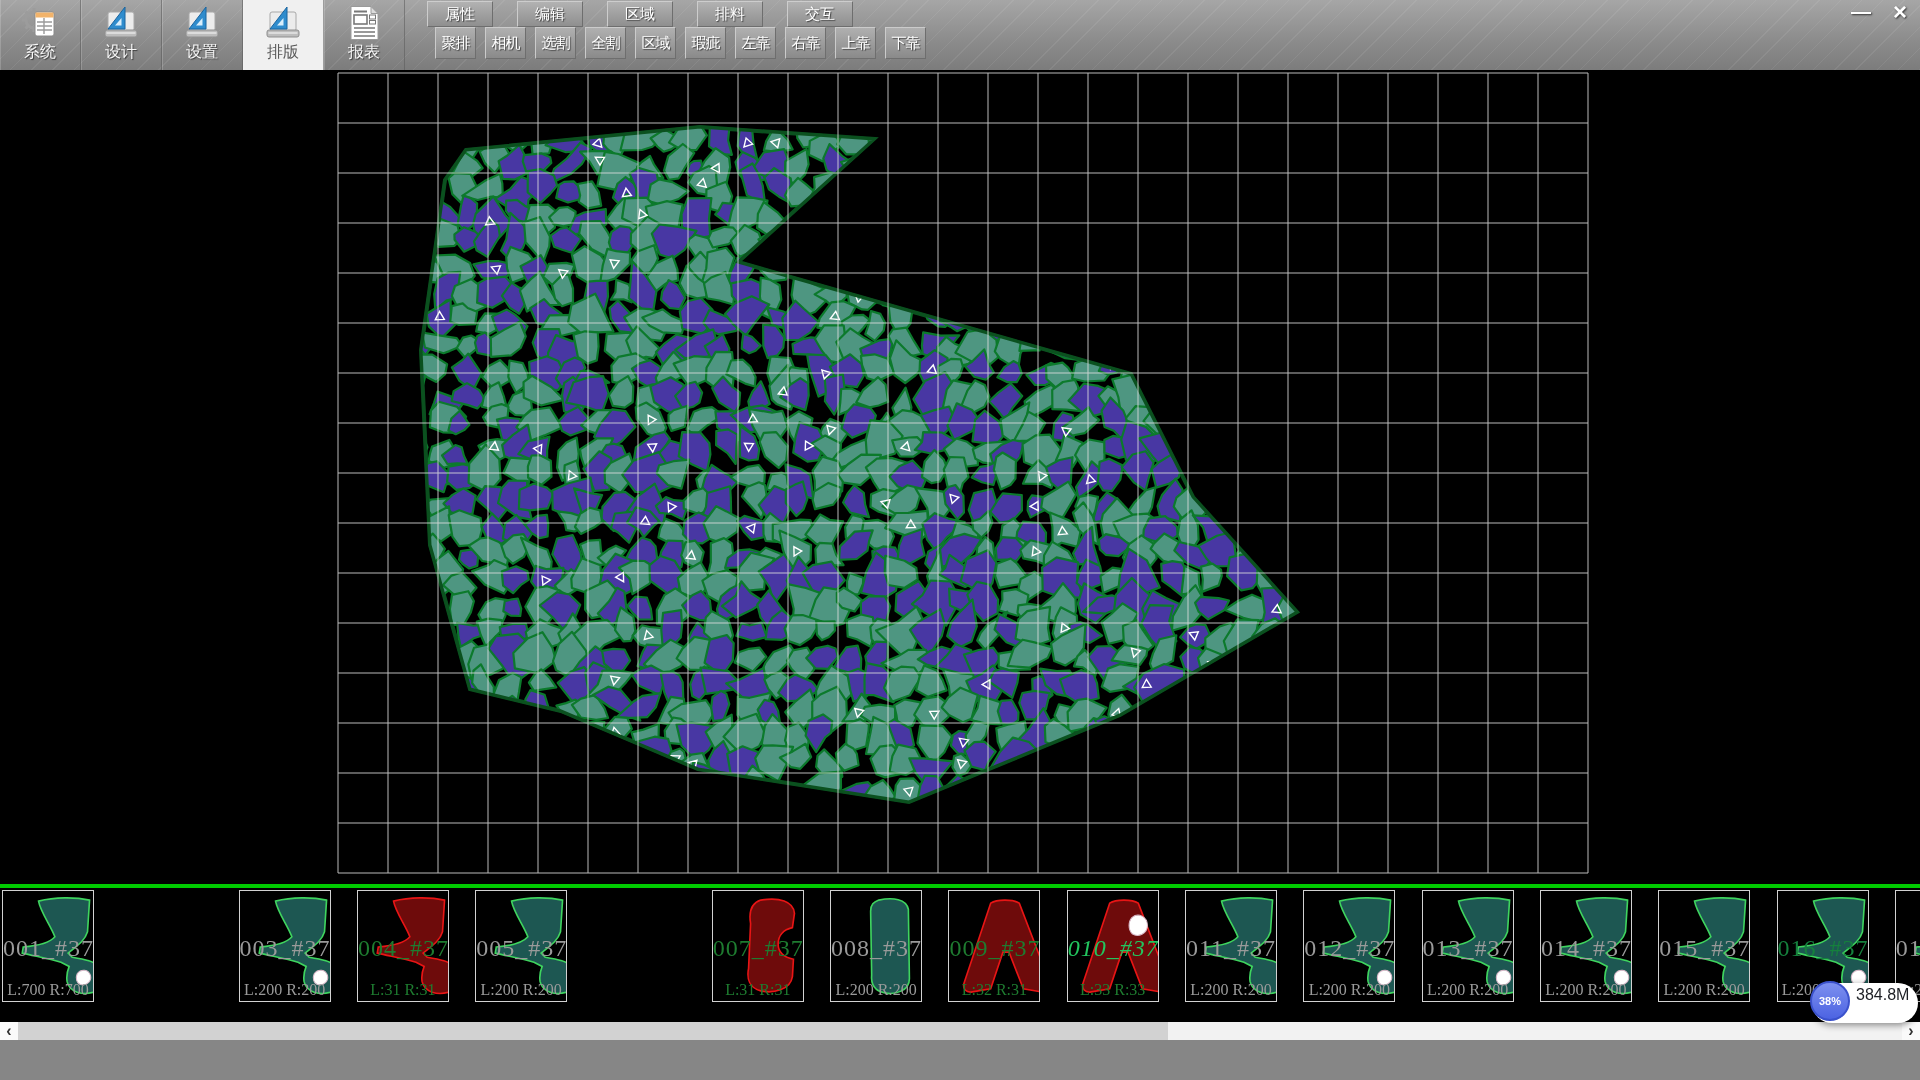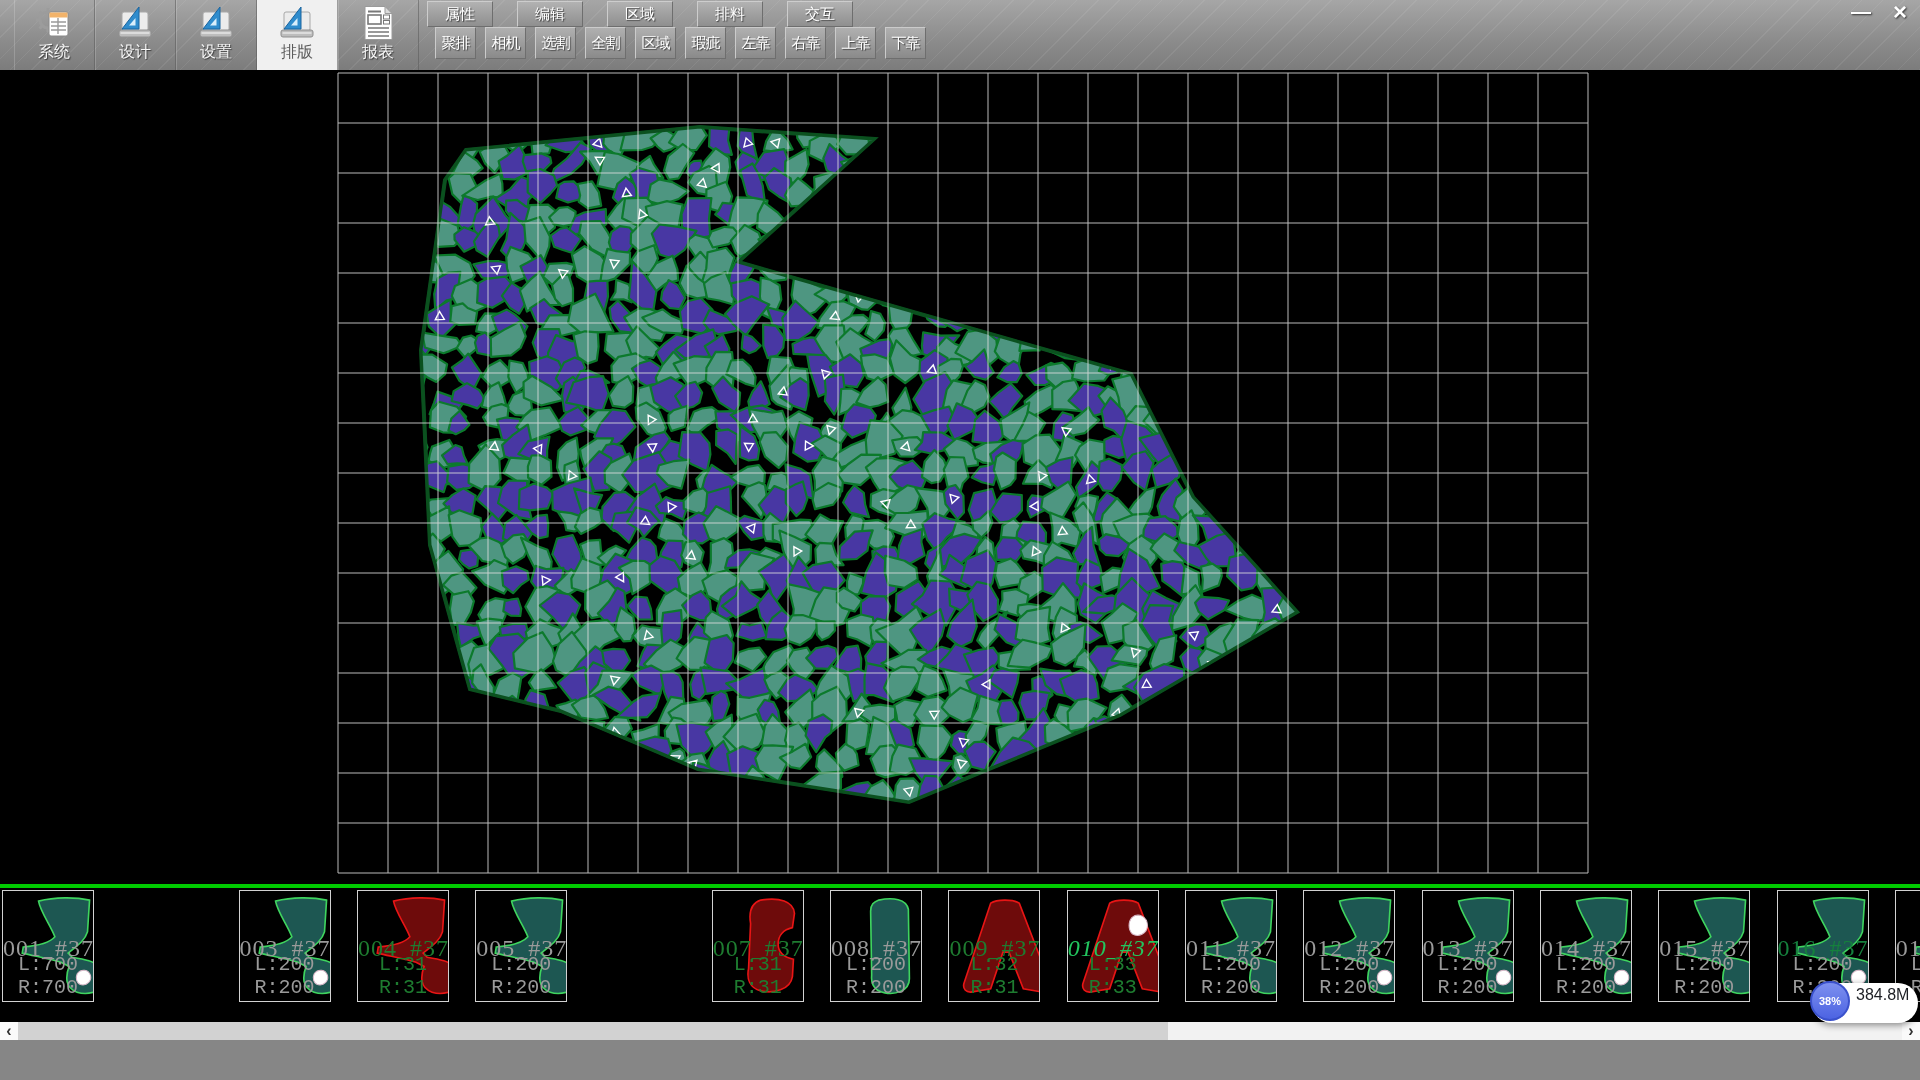--- a/index.html
+++ b/index.html
@@ -4,21 +4,21 @@
 <style>
   html,body{margin:0;padding:0;background:#000;}
   body{width:1920px;height:1080px;position:relative;overflow:hidden;
        font-family:"Liberation Sans",sans-serif;-webkit-font-smoothing:antialiased;}
 
   
   .titlebar{position:absolute;left:0;top:0;width:1920px;height:70px;
     background:linear-gradient(180deg,#a6a6a6 0%,#8d8d8d 55%,#7c7c7c 100%);}
   .titlebar::after{content:"";position:absolute;inset:0;pointer-events:none;
     background:repeating-linear-gradient(315deg,rgba(255,255,255,.07) 0 1px,transparent 1px 15px);}
-  .tabs{position:absolute;left:14px;top:0;height:70px;display:flex;z-index:3;}
+  .tabs{position:absolute;left:0;top:0;height:70px;display:flex;z-index:3;}
   .tab{width:80px;height:70px;display:flex;flex-direction:column;align-items:center;
     justify-content:flex-start;border-right:1px solid rgba(90,90,90,.55);
     box-shadow:inset 1px 0 0 rgba(255,255,255,.18);cursor:default;}
   .tab .icn{margin-top:4px;height:38px;display:flex;align-items:center;justify-content:center;}
   .tab .lbl{font-size:16px;color:#f7f7f7;text-shadow:1px 1px 1px rgba(40,40,40,.8);line-height:20px;}
   .tab.active{background:#f0f0f0;}
   .tab.active .lbl{color:#5a5a5a;text-shadow:none;}
 
   .menurow{position:absolute;left:427px;top:1px;height:25px;display:flex;gap:24px;z-index:3;}
   .mbtn{width:64px;height:24px;display:flex;align-items:center;justify-content:center;
@@ -43,21 +43,21 @@
 
   
   .strip{position:absolute;left:0;top:884px;width:1920px;height:120px;background:#000;
     border-top:4px solid #00cc00;box-sizing:border-box;}
   .cell{position:absolute;top:2px;height:112px;width:92px;background:#000;
     border:1px solid #d2d2d2;box-sizing:border-box;overflow:hidden;}
   .cell svg{position:absolute;left:7px;top:1px;}
   .cell .pid{position:absolute;left:0;top:44px;width:100%;text-align:center;
     font-family:"Liberation Serif",serif;font-size:24px;letter-spacing:1px;z-index:2;}
   .cell .psize{position:absolute;left:0;bottom:2px;width:100%;text-align:center;
-    font-family:Liberation Mono, monospace;font-size:20px;z-index:2;}
+    font-family:Liberation Serif, serif;font-size:16px;z-index:2;}
 
   
   .gap{position:absolute;left:0;top:1004px;width:1920px;height:18px;background:#000;}
   .hscroll{position:absolute;left:0;top:1022px;width:1920px;height:18px;background:#f2f2f2;display:flex;}
   .sbtn{width:18px;height:18px;display:flex;align-items:center;justify-content:center;
     font-size:16px;font-weight:bold;color:#333;background:#fafafa;}
   .strack{flex:1;height:18px;background:#f2f2f2;position:relative;}
   .sthumb{position:absolute;left:0;top:0;height:18px;width:1150px;background:#d2d2d2;}
   .footer{position:absolute;left:0;top:1040px;width:1920px;height:40px;background:#868686;}
 

